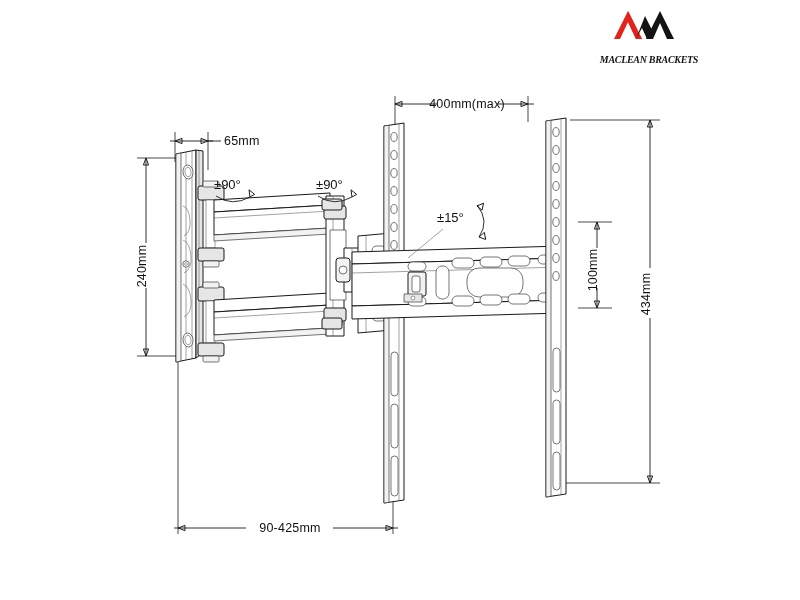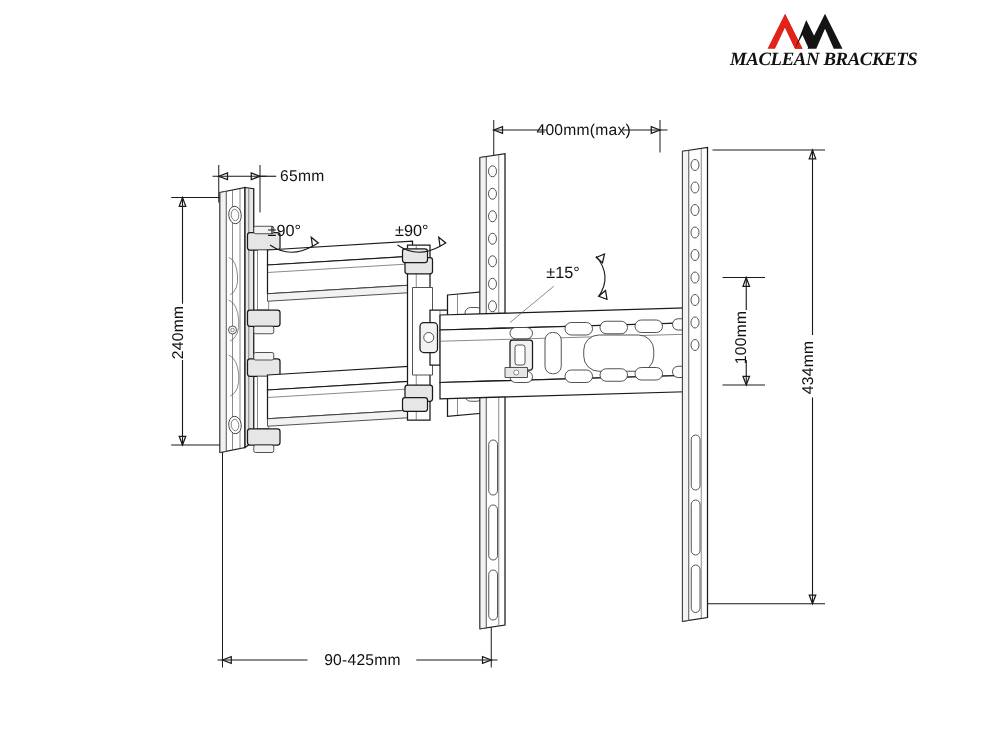--- a/index.html
+++ b/index.html
@@ -53,27 +53,27 @@
     width: 130px;
     height: 46px;
   }
   .logo-mark {
     position: absolute;
     left: 28px; top: 0;
     width: 74px; height: 30px;
   }
   .logo-text {
     position: absolute;
-    left: 0; top: 30px;
+    left: 0; top: 44px;
     width: 130px;
     text-align: center;
     font-family: "Liberation Serif", serif;
     font-weight: bold;
     font-style: italic;
-    font-size: 15px;
+    font-size: 10px;
     color: #111111;
     letter-spacing: -0.3px;
     white-space: nowrap;
   }
 </style>
 </head>
 <body>
 
 <div id="stage">
 

